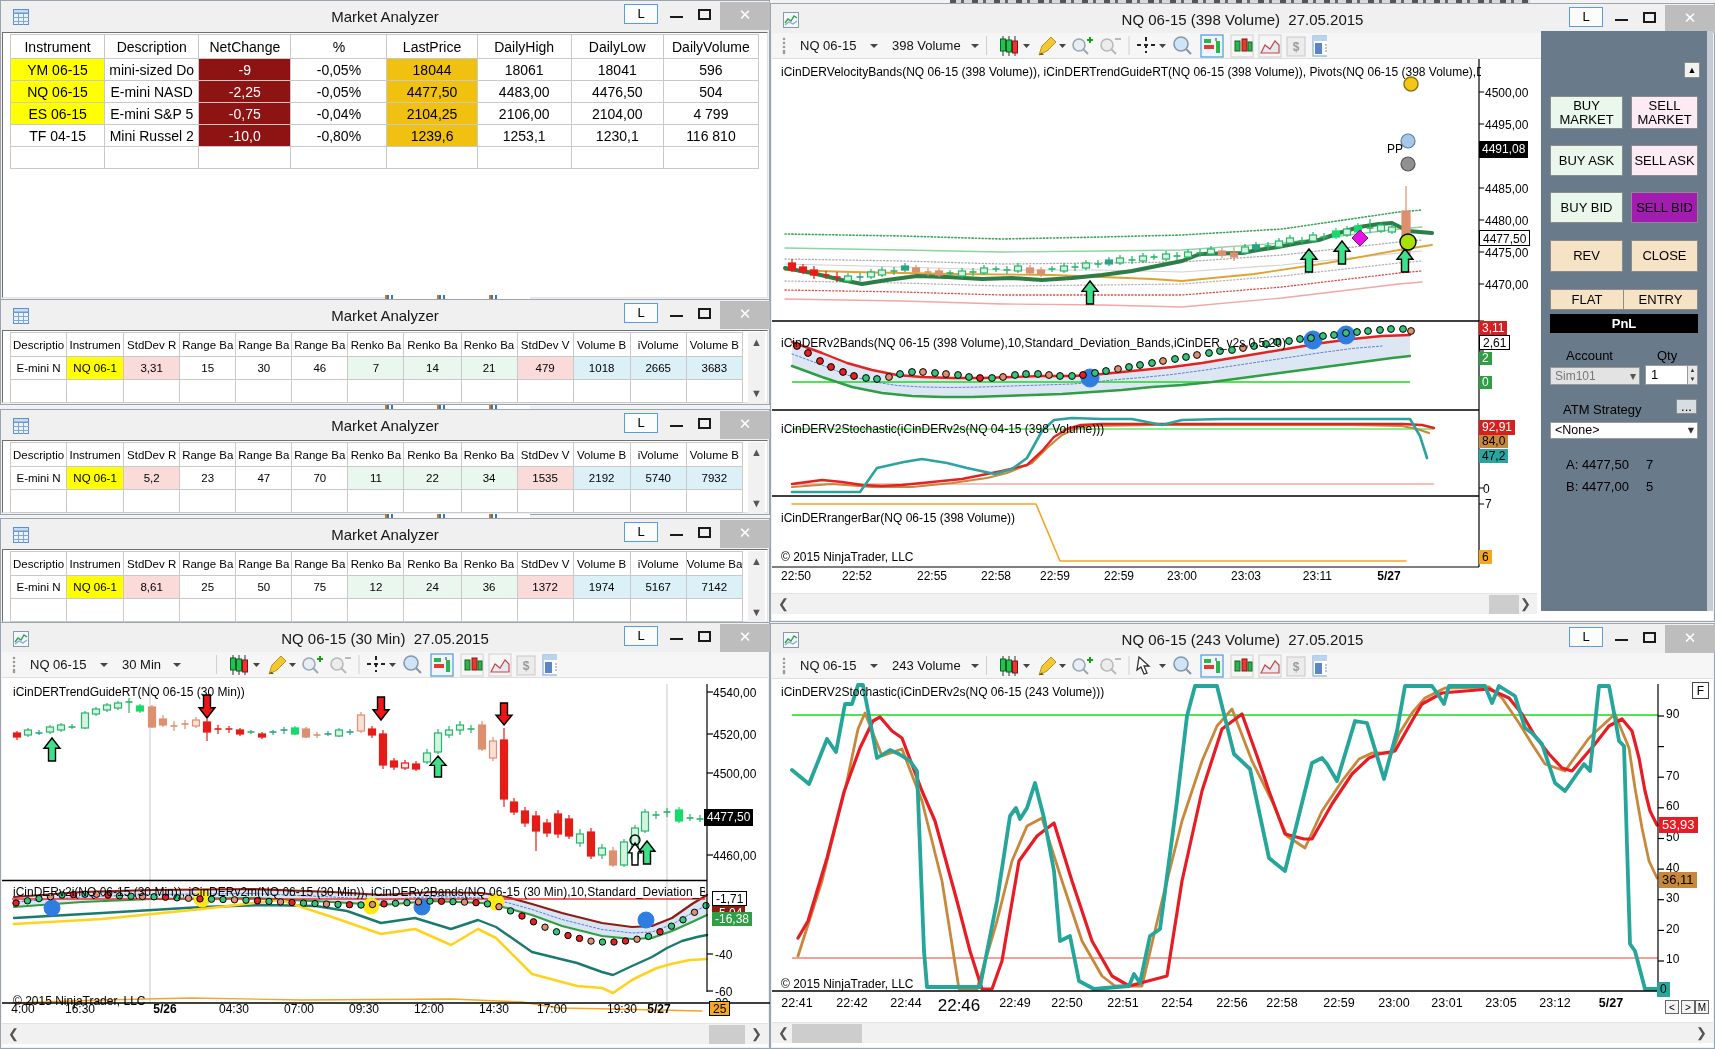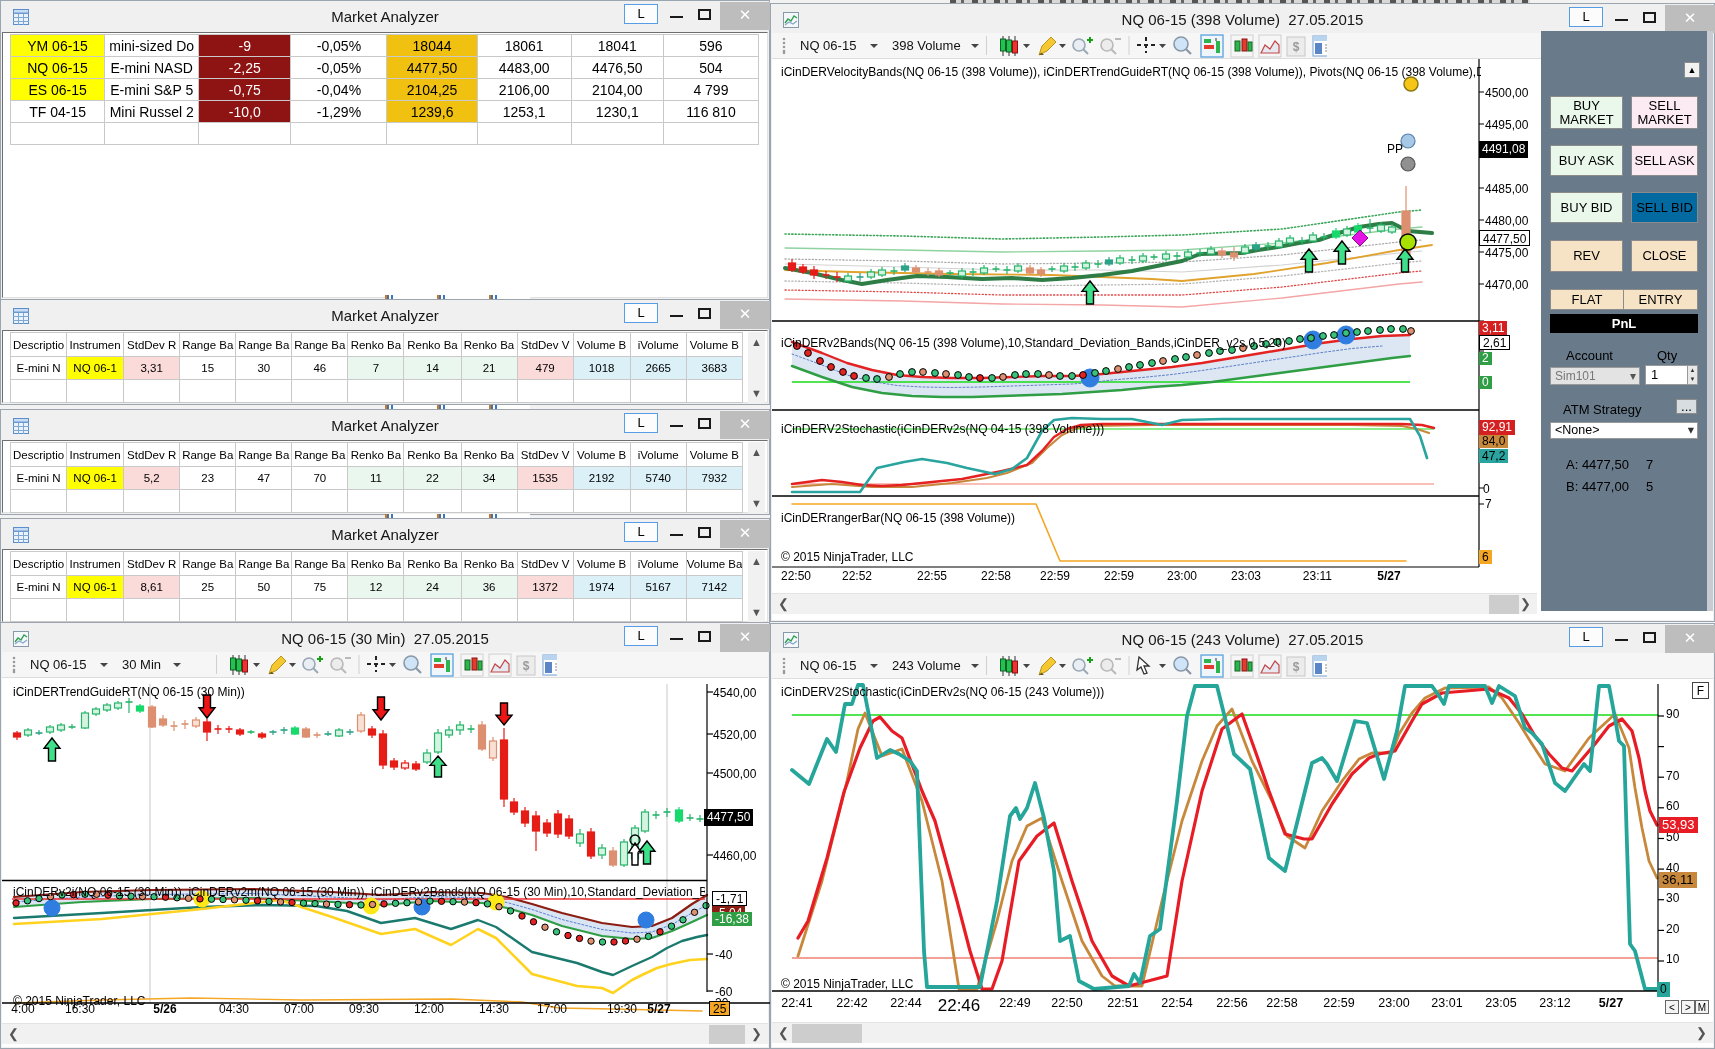--- a/index.html
+++ b/index.html
@@ -55,20 +55,30 @@
             <col style="width:94px">
             <col style="width:94px">
             <col style="width:92px">
             <col style="width:96px">
             <col style="width:90px">
             <col style="width:94px">
             <col style="width:92px">
             <col style="width:95px">
           </colgroup>
           <tbody>
+            <tr>
+              <th>Instrument</th>
+              <th>Description</th>
+              <th>NetChange</th>
+              <th>%</th>
+              <th>LastPrice</th>
+              <th>DailyHigh</th>
+              <th>DailyLow</th>
+              <th>DailyVolume</th>
+            </tr>
             <tr style="height:22px">
               <td style="background:#ffff00;color:#000">YM 06-15</td>
               <td style="background:#fff;color:#000">mini-sized Do</td>
               <td style="background:#8e1313;color:#fff">-9</td>
               <td style="background:#fff;color:#000">-0,05%</td>
               <td style="background:#f0c110;color:#000">18044</td>
               <td style="background:#fff;color:#000">18061</td>
               <td style="background:#fff;color:#000">18041</td>
               <td style="background:#fff;color:#000">596</td>
             </tr>
@@ -89,21 +99,21 @@
               <td style="background:#fff;color:#000">-0,04%</td>
               <td style="background:#f0c110;color:#000">2104,25</td>
               <td style="background:#fff;color:#000">2106,00</td>
               <td style="background:#fff;color:#000">2104,00</td>
               <td style="background:#fff;color:#000">4 799</td>
             </tr>
             <tr style="height:22px">
               <td style="background:#fff;color:#000">TF 04-15</td>
               <td style="background:#fff;color:#000">Mini Russel 2</td>
               <td style="background:#8e1313;color:#fff">-10,0</td>
-              <td style="background:#fff;color:#000">-1,29%</td>
+              <td style="background:#fff;color:#000">-0,80%</td>
               <td style="background:#f0c110;color:#000">1239,6</td>
               <td style="background:#fff;color:#000">1253,1</td>
               <td style="background:#fff;color:#000">1230,1</td>
               <td style="background:#fff;color:#000">116 810</td>
             </tr>
             <tr style="height:22px">
               <td style="background:#fff"></td>
               <td style="background:#fff"></td>
               <td style="background:#fff"></td>
               <td style="background:#fff"></td>
@@ -1128,21 +1138,21 @@
       <div class="arr" style="right:6px">❯</div>
       <div class="thumb" style="left:717px;width:30px"></div>
     </div>
     <div class="dom" style="left:770px;top:27px;width:168px;height:580px">
       <div class="dbtn" style="left:143px;top:31px;width:16px;height:16px;background:#f2f2f2;font-size:9px">▲</div>
       <div class="dbtn" style="left:9px;top:65px;width:73px;height:33px;background:#e9f8eb">BUY<br>MARKET</div>
       <div class="dbtn" style="left:90px;top:65px;width:67px;height:33px;background:#fcebf2">SELL<br>MARKET</div>
       <div class="dbtn" style="left:9px;top:114px;width:73px;height:31px;background:#e9f8eb">BUY ASK</div>
       <div class="dbtn" style="left:90px;top:114px;width:67px;height:31px;background:#fcebf2">SELL ASK</div>
       <div class="dbtn" style="left:9px;top:161px;width:73px;height:31px;background:#e9f8eb">BUY BID</div>
-      <div class="dbtn" style="left:90px;top:161px;width:67px;height:31px;background:#0369a1">SELL BID</div>
+      <div class="dbtn" style="left:90px;top:161px;width:67px;height:31px;background:#a21caf">SELL BID</div>
       <div class="dbtn" style="left:9px;top:209px;width:73px;height:32px;background:#f6e3c5">REV</div>
       <div class="dbtn" style="left:90px;top:209px;width:67px;height:32px;background:#f6e3c5">CLOSE</div>
       <div class="dbtn" style="left:9px;top:258px;width:74px;height:21px;background:#f6e3c5">FLAT</div>
       <div class="dbtn" style="left:82px;top:258px;width:75px;height:21px;background:#f6e3c5">ENTRY</div>
       <div style="position:absolute;left:9px;top:283px;width:148px;height:19px;background:#000;color:#fff;font-size:13px;font-weight:bold;text-align:center;line-height:19px">PnL</div>
       <div class="dlbl" style="left:25px;top:317px">Account</div>
       <div class="dlbl" style="left:116px;top:317px">Qty</div>
       <div style="position:absolute;left:9px;top:336px;width:90px;height:18px;background:#e3e3e3;border:1px solid #999;font-size:12px;color:#777;line-height:16px;padding-left:4px">Sim101<span style="float:right;margin-right:3px;color:#555">▾</span></div>
       <div style="position:absolute;left:104px;top:334px;width:53px;height:20px;background:#fff;border:1px solid #999;font-size:13px;line-height:18px;padding-left:5px">1</div>
       <div style="position:absolute;left:146px;top:334px;width:11px;height:20px;background:#e8e8e8;border:1px solid #999;font-size:6px;color:#333;text-align:center;line-height:9px">▲<br>▼</div>

